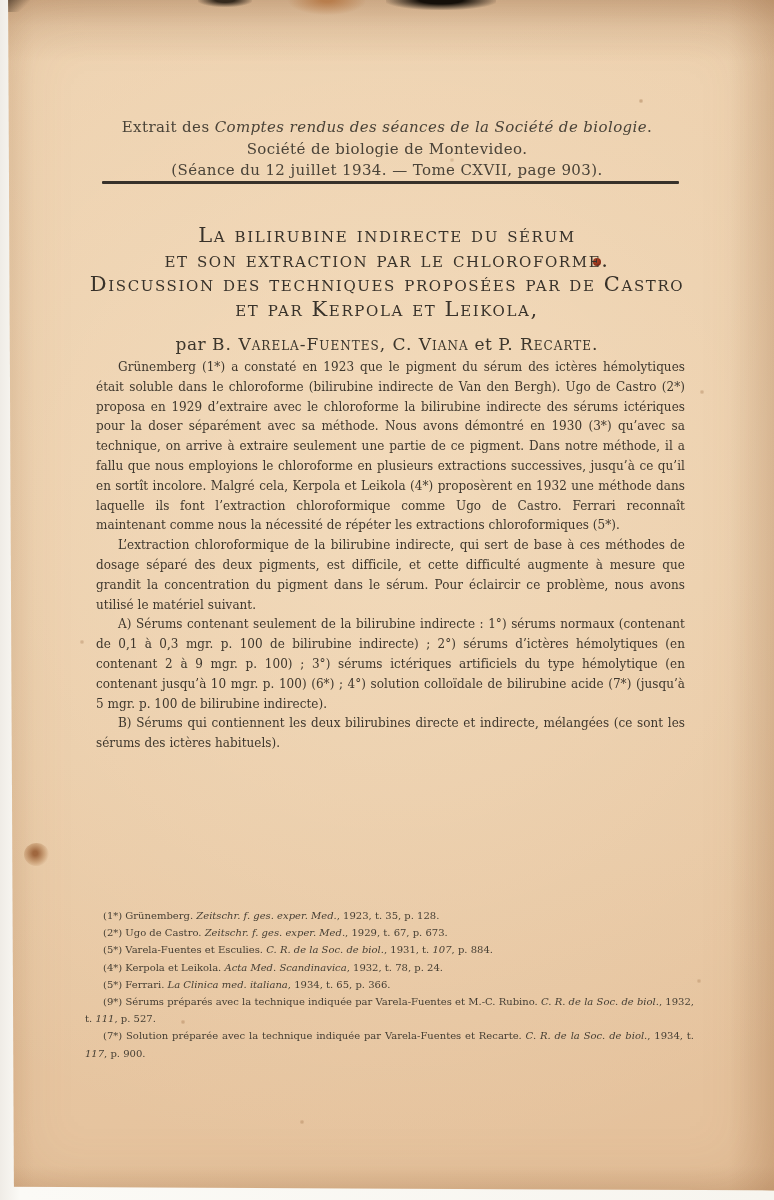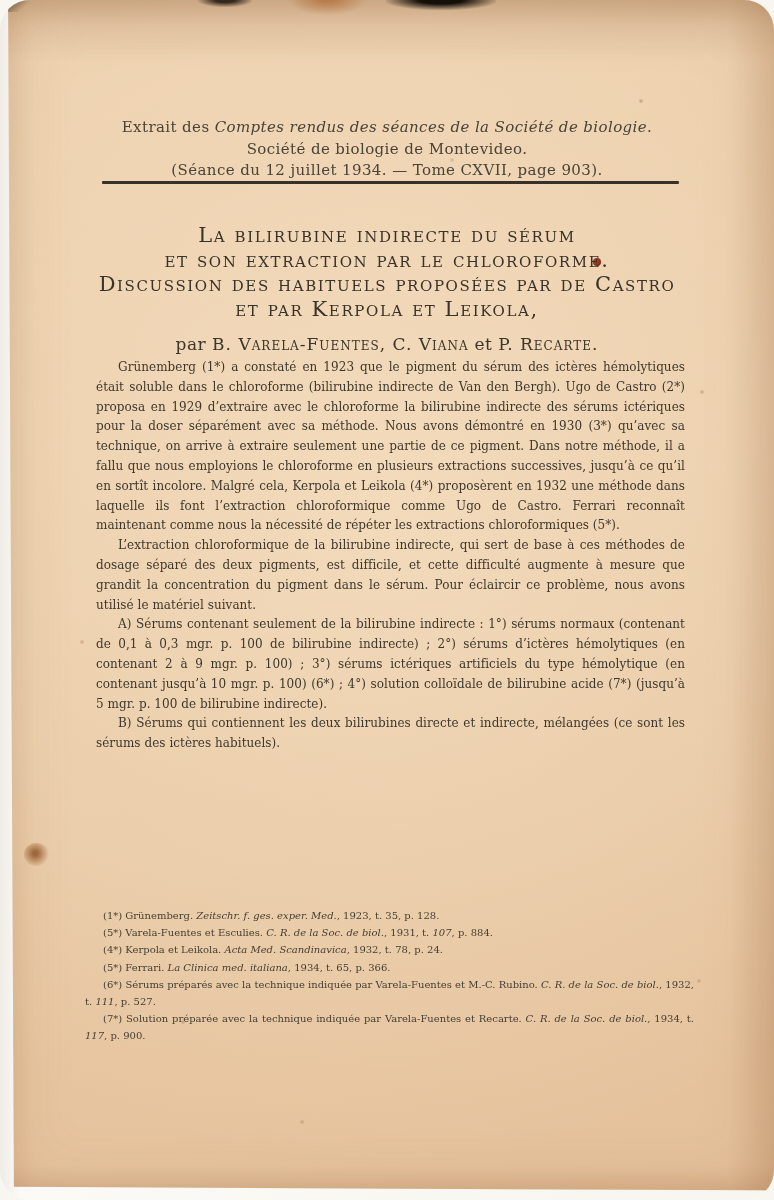--- a/index.html
+++ b/index.html
@@ -1,20 +1,19 @@
 <!DOCTYPE html>
 <html lang="fr"><head>
 <meta charset="utf-8">
 <style>
   html,body{margin:0;padding:0;background:#f8f6f1;}
   .viewport{
     position:relative;width:774px;height:1200px;overflow:hidden;
     background:linear-gradient(90deg,#efece6 0,#fbfaf6 20px,#f7f5ef 100%);
     font-family:"DejaVu Serif","Liberation Serif",serif;
-    border-radius:30px;
   }
   .paper{
     position:absolute;inset:0;
     clip-path:polygon(1.05% 0%,100% 0%,100% 99.2%,1.8% 98.9%);
     background-image:
       radial-gradient(140% 90% at 50% 42%, rgba(255,242,218,0.38) 0%, rgba(255,242,218,0) 62%),
       linear-gradient(180deg, rgba(140,90,52,0.32) 0, rgba(140,90,52,0.12) 26px, rgba(0,0,0,0) 62px),
       linear-gradient(90deg, rgba(150,100,60,0.14) 0, rgba(0,0,0,0) 34px, rgba(0,0,0,0) calc(100% - 46px), rgba(150,100,60,0.20) 100%),
       linear-gradient(0deg, rgba(146,96,56,0.22) 0, rgba(146,96,56,0) 34px),
       linear-gradient(165deg,#eed2b0 0%,#e9caa6 55%,#e4c09a 100%);
@@ -86,35 +85,36 @@
       <p><span>Extrait des </span><span class="it">Comptes rendus des séances de la Société de biologie</span><span>.</span></p>
       <p>Société de biologie de Montevideo.</p>
       <p>(Séance du 12 juillet 1934. — Tome CXVII, page 903).</p>
     </div>
 
     <div class="rule"></div>
 
     <div class="title-block">
         <p class="t-line">La bilirubine indirecte du sérum</p>
         <p class="t-line">et son extraction par le chloroforme.</p>
-        <p class="t-line">Discussion des habituels proposées par de Castro</p>
+        <p class="t-line">Discussion des techniques proposées par de Castro</p>
         <p class="t-line">et par Kerpola et Leikola,</p>
       </div>
 
     <p class="byline"><span>par </span><span class="sc">B. Varela-Fuentes, C. Viana</span><span> et </span><span class="sc">P. Recarte.</span></p>
 
     <div class="body-text">
         <p class="para">Grünemberg (1*) a constaté en 1923 que le pigment du sérum des ictères hémolytiques était soluble dans le chloroforme (bilirubine indirecte de Van den Bergh). Ugo de Castro (2*) proposa en 1929 d’extraire avec le chloroforme la bilirubine indirecte des sérums ictériques pour la doser séparément avec sa méthode. Nous avons démontré en 1930 (3*) qu’avec sa technique, on arrive à extraire seulement une partie de ce pigment. Dans notre méthode, il a fallu que nous employions le chloroforme en plusieurs extractions successives, jusqu’à ce qu’il en sortît incolore. Malgré cela, Kerpola et Leikola (4*) proposèrent en 1932 une méthode dans laquelle ils font l’extraction chloroformique comme Ugo de Castro. Ferrari reconnaît maintenant comme nous la nécessité de répéter les extractions chloroformiques (5*).</p>
         <p class="para">L’extraction chloroformique de la bilirubine indirecte, qui sert de base à ces méthodes de dosage séparé des deux pigments, est difficile, et cette difficulté augmente à mesure que grandit la concentration du pigment dans le sérum. Pour éclaircir ce problème, nous avons utilisé le matériel suivant.</p>
         <p class="para">A) Sérums contenant seulement de la bilirubine indirecte : 1°) sérums normaux (contenant de 0,1 à 0,3 mgr. p. 100 de bilirubine indirecte) ; 2°) sérums d’ictères hémolytiques (en contenant 2 à 9 mgr. p. 100) ; 3°) sérums ictériques artificiels du type hémolytique (en contenant jusqu’à 10 mgr. p. 100) (6*) ; 4°) solution colloïdale de bilirubine acide (7*) (jusqu’à 5 mgr. p. 100 de bilirubine indirecte).</p>
         <p class="para">B) Sérums qui contiennent les deux bilirubines directe et indirecte, mélangées (ce sont les sérums des ictères habituels).</p>
       </div>
 
     <div class="footnotes">
         <p class="fn"><span>(1*) Grünemberg. </span><span class="it">Zeitschr. f. ges. exper. Med.</span><span>, 1923, t. 35, p. 128.</span></p>
+        <p class="fn"><span>(2*) Ugo de Castro. </span><span class="it">Zeitschr. f. ges. exper. Med.</span><span>, 1929, t. 67, p. 673.</span></p>
         <p class="fn"><span>(5*) Varela-Fuentes et Esculies. </span><span class="it">C. R. de la Soc. de biol.</span><span>, 1931, t. </span><span class="it">107</span><span>, p. 884.</span></p>
         <p class="fn"><span>(4*) Kerpola et Leikola. </span><span class="it">Acta Med. Scandinavica</span><span>, 1932, t. 78, p. 24.</span></p>
         <p class="fn"><span>(5*) Ferrari. </span><span class="it">La Clinica med. italiana</span><span>, 1934, t. 65, p. 366.</span></p>
-        <p class="fn"><span>(6*) Sérums préparés avec la technique indiquée par Varela-Fuentes et M.-C. Rubino. </span><span class="it">C. R. de la Soc. de biol.</span><span>, 1932, t. </span><span class="it">111</span><span>, p. 527.</span></p>
+        <p class="fn"><span>(9*) Sérums préparés avec la technique indiquée par Varela-Fuentes et M.-C. Rubino. </span><span class="it">C. R. de la Soc. de biol.</span><span>, 1932, t. </span><span class="it">111</span><span>, p. 527.</span></p>
         <p class="fn"><span>(7*) Solution préparée avec la technique indiquée par Varela-Fuentes et Recarte. </span><span class="it">C. R. de la Soc. de biol.</span><span>, 1934, t. </span><span class="it">117</span><span>, p. 900.</span></p>
       </div>
   </div>
 </div>
 
 </body></html>

